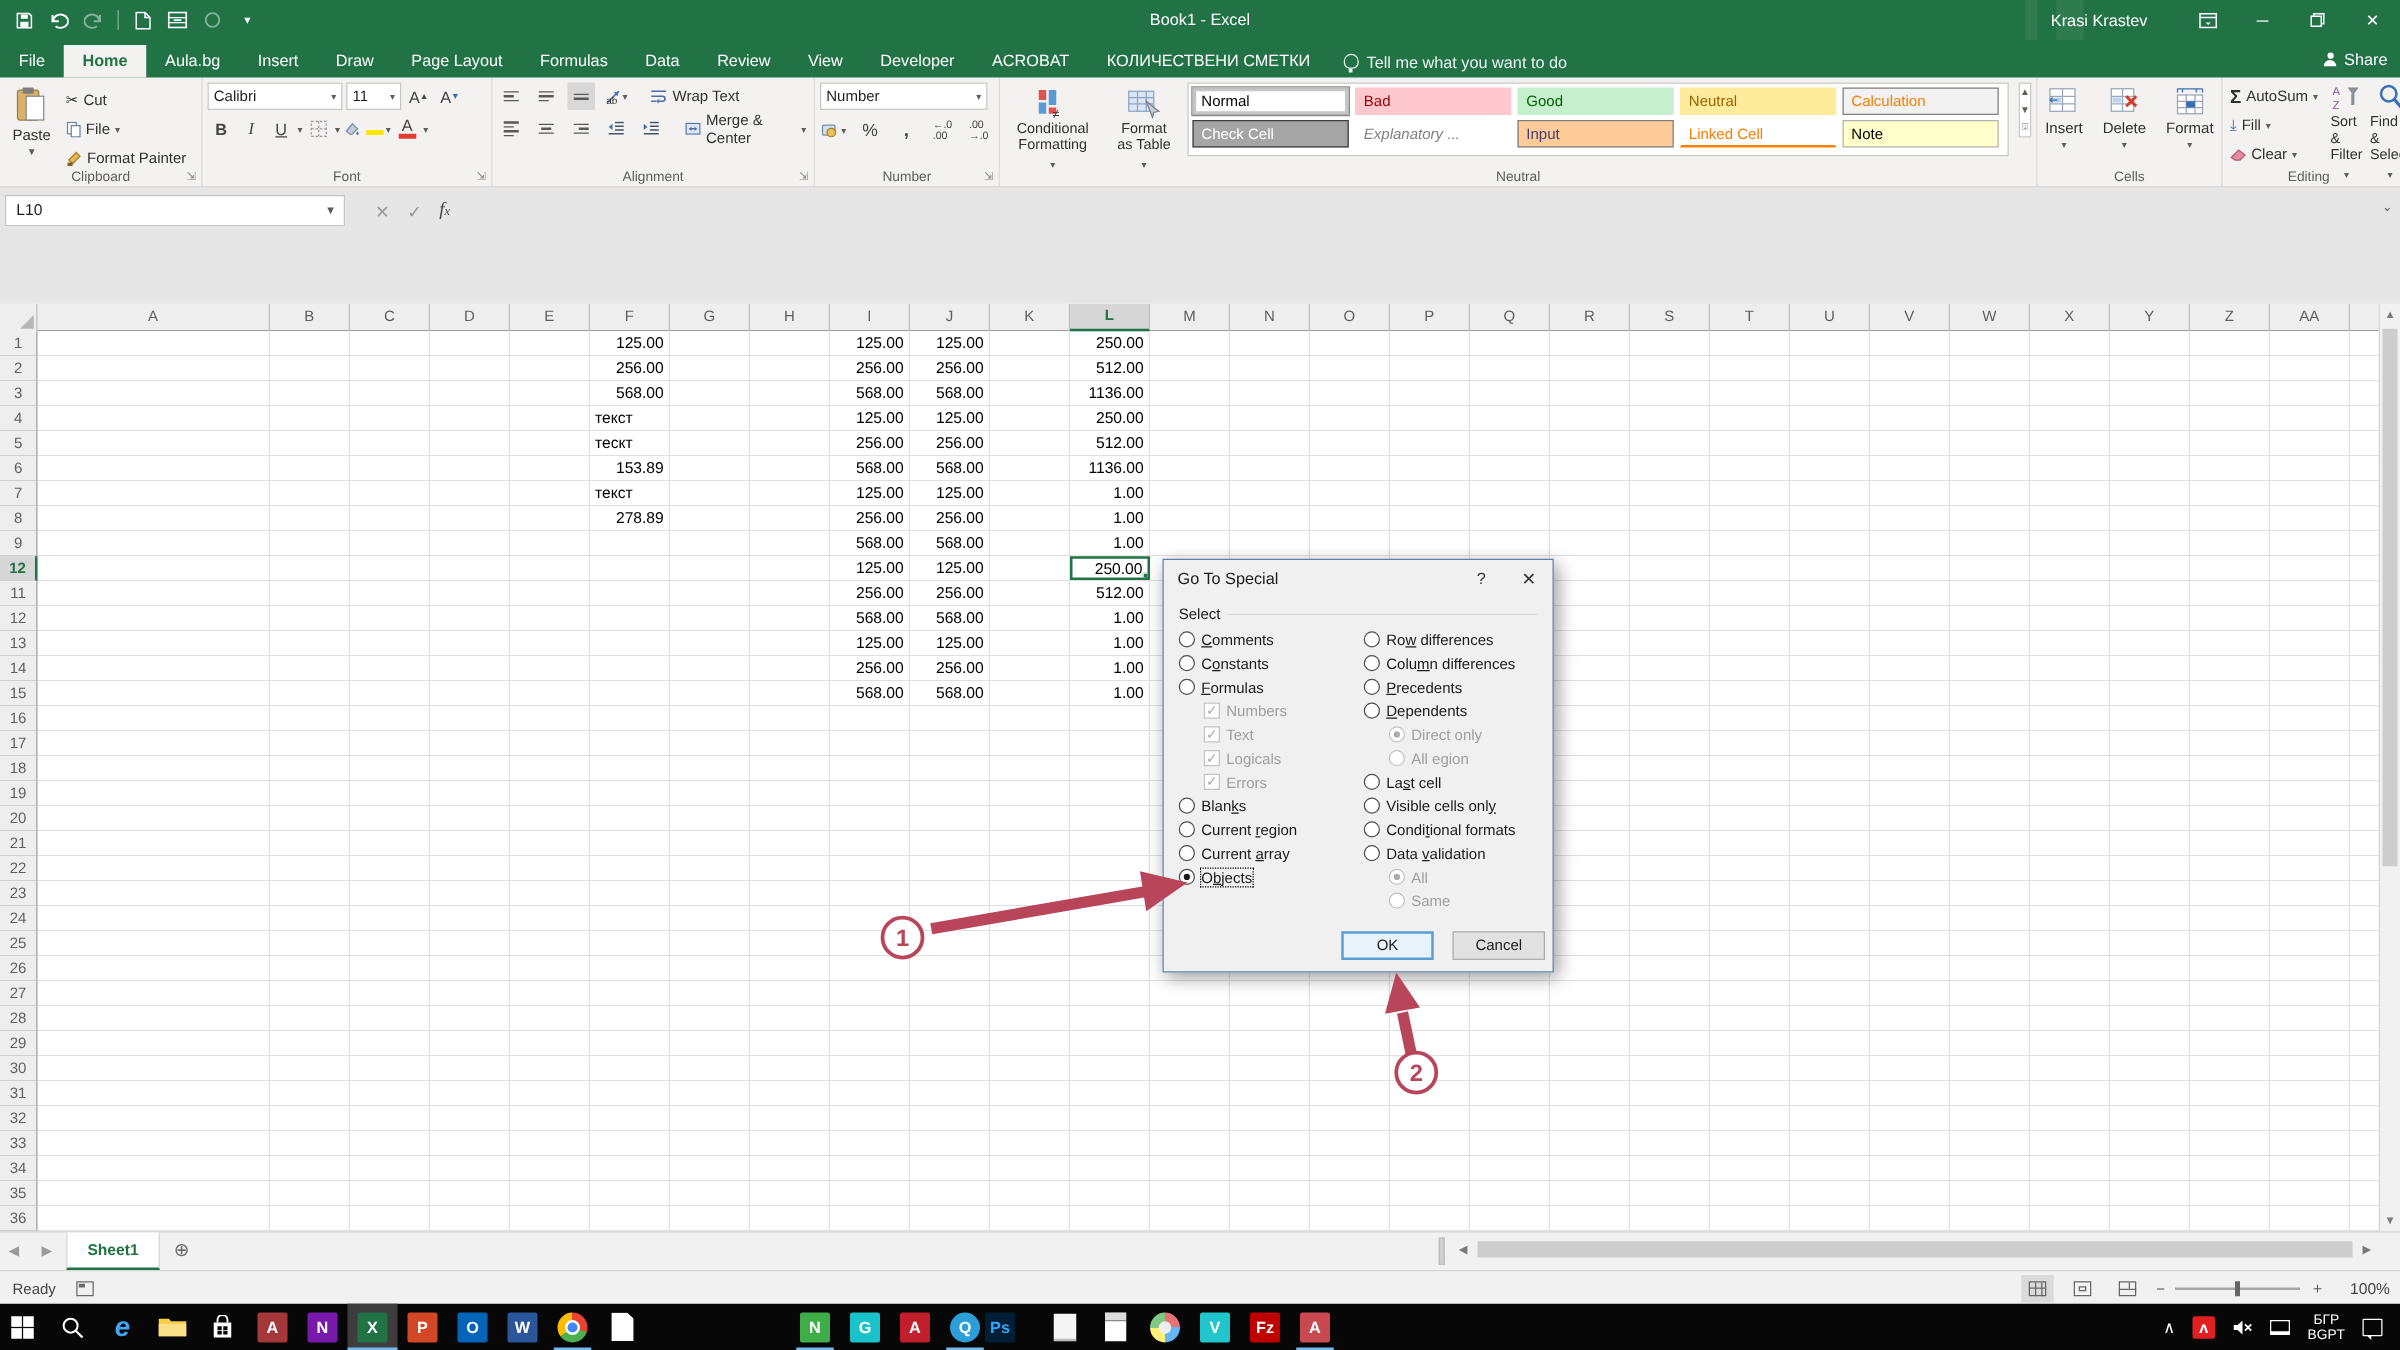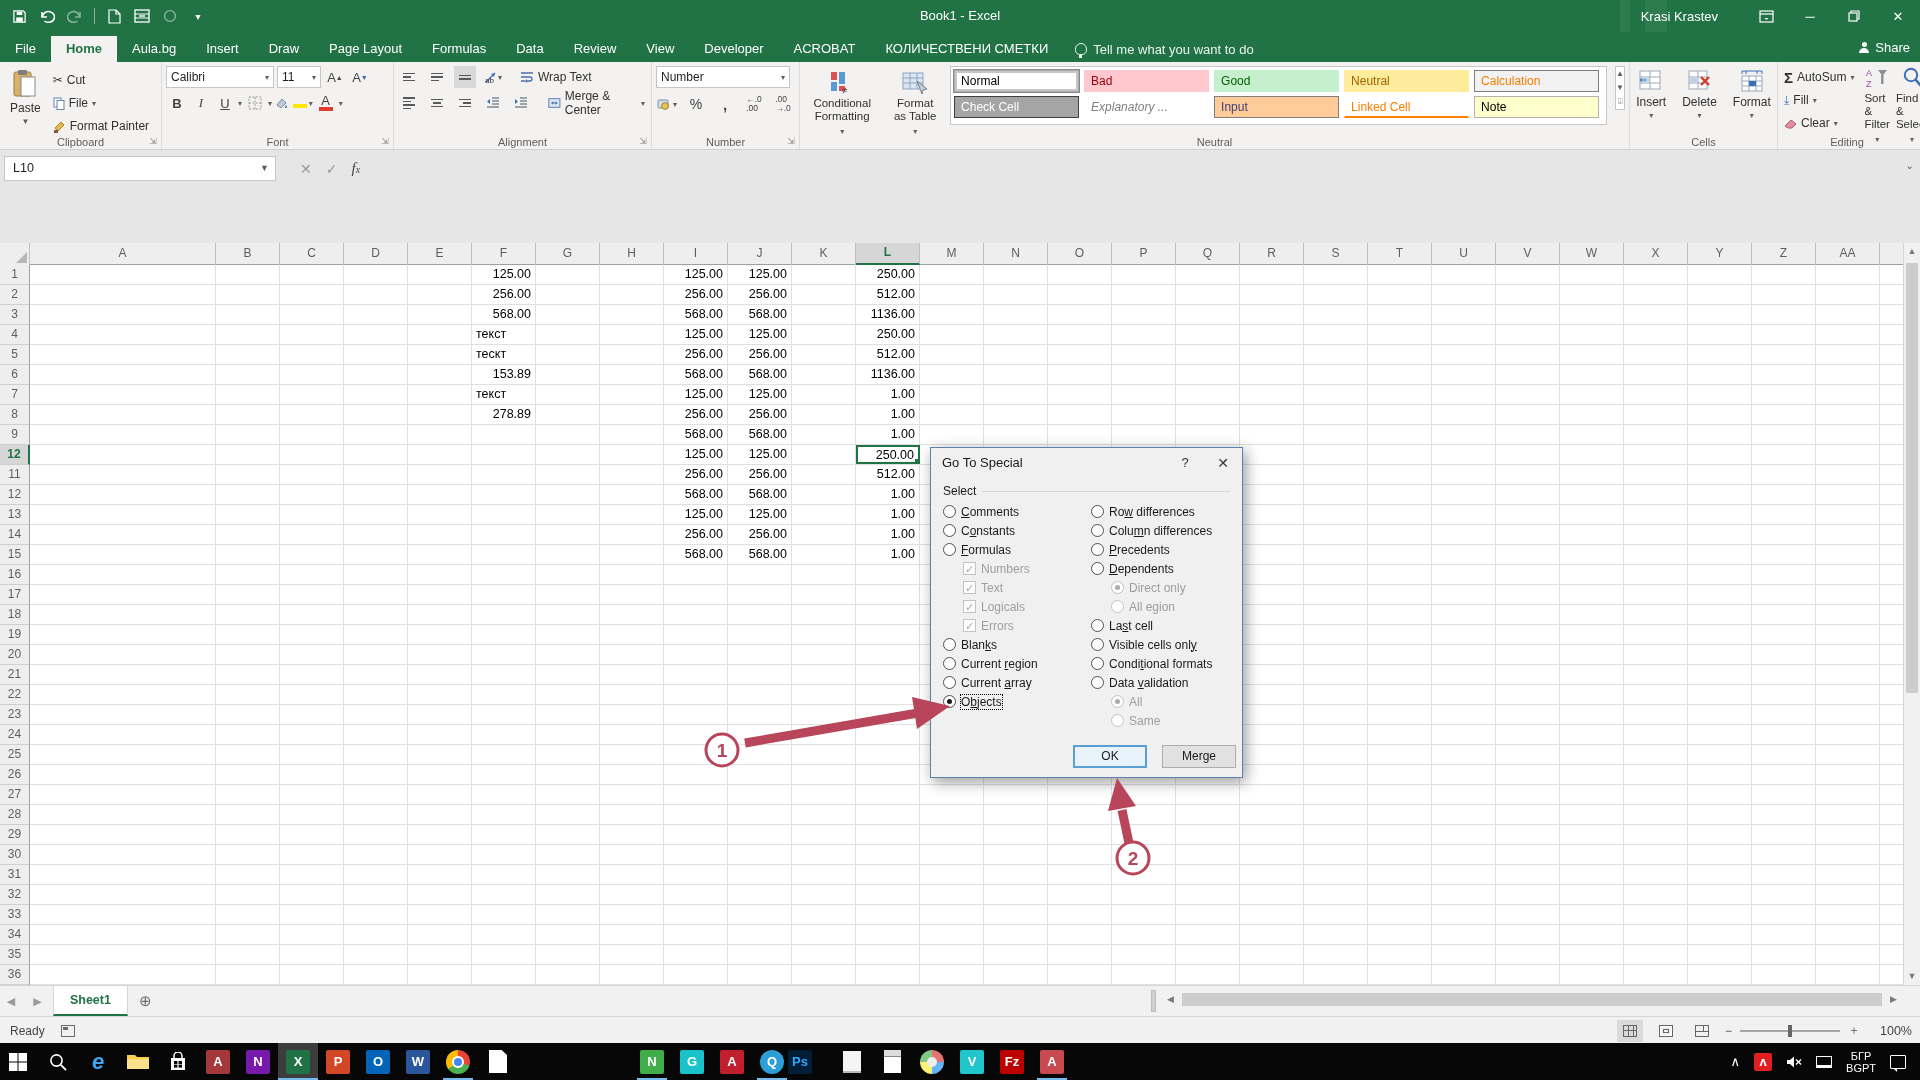--- a/index.html
+++ b/index.html
@@ -1950,21 +1950,21 @@
             <span class="lab">All</span>
           </div>
           <div class="dopt indent disabled">
             <span class="vradio disabled"></span>
             <span class="lab">Same</span>
           </div>
         </div>
     </div>
     <div id="dlg-btns">
       <span class="dbtn default">OK</span>
-      <span class="dbtn">Merge</span>
+      <span class="dbtn">Cancel</span>
     </div>
   </div>
 </div>
 
 <svg id="anno">
   <line id="a1-shaft" x1="745" y1="743" x2="918" y2="713" stroke-width="9" stroke="#b8455a"></line>
   <polygon id="a1-head" points="950,706 917,729 912,697" fill="#b8455a"></polygon>
   <circle id="a1-circ" cx="722" cy="750" r="16" fill="#fff" stroke-width="3" stroke="#b8455a"></circle>
   <text id="a1-num" x="722" y="757" text-anchor="middle" font-size="19" font-weight="bold" fill="#b8455a">1</text>
   <line id="a2-shaft" x1="1130" y1="848" x2="1122" y2="810" stroke-width="9" stroke="#b8455a"></line>

